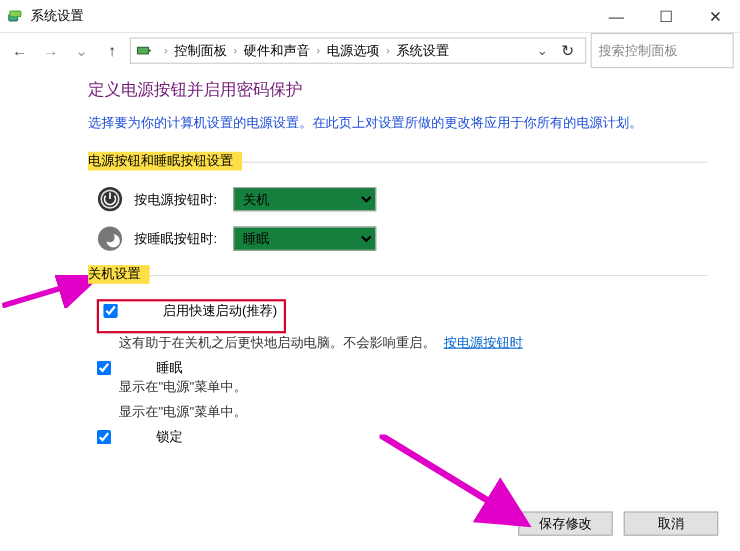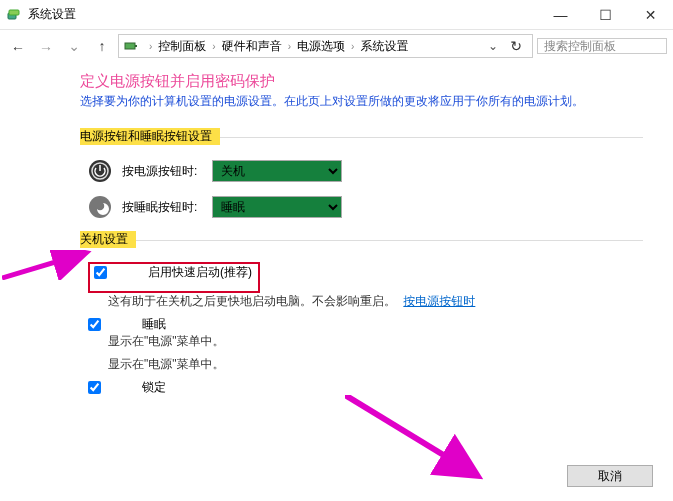--- a/index.html
+++ b/index.html
@@ -10,24 +10,24 @@
 .titlebar .title { font-size: 12px; flex: 1; }
 .titlebar .winbtn { width: 45px; height: 30px; display: flex; align-items: center; justify-content: center; font-size: 14px; font-family: "Segoe MDL2 Assets", sans-serif; color: #333; }
 
 .navbar { height: 32px; display: flex; align-items: center; padding: 0 6px; gap: 4px; }
 .navbtn { width: 24px; height: 24px; display: flex; align-items: center; justify-content: center; color: #999; font-size: 14px; }
 .navbtn.enabled { color: #333; }
 .breadcrumb { flex: 1; border: 1px solid #ccc; height: 24px; display: flex; align-items: center; padding: 0 4px; font-size: 12px; gap: 2px; }
 .breadcrumb .bcicon { width: 16px; height: 16px; margin-right: 4px; }
 .breadcrumb .sep { color: #888; margin: 0 4px; font-size: 10px; }
 .breadcrumb .dropdown { margin-left: auto; color: #555; }
-.searchbox { width: 130px; border: 1px solid #ccc; height: 16px; padding: 0 6px; font-size: 12px; color: #888; display: flex; align-items: center; }
+.searchbox { width: 130px; border: 1px solid #ccc; height: 32px; padding: 0 6px; font-size: 12px; color: #888; display: flex; align-items: center; }
 
 .content { padding: 10px 30px 10px 80px; font-size: 12px; }
-.page-title { color: #ec4899; font-size: 15px; font-weight: normal; margin-bottom: 2px; }
+.page-title { color: #701a75; font-size: 15px; font-weight: normal; margin-bottom: 12px; }
 .page-desc { color: #1d4ed8; margin-bottom: 18px; }
 
 .section-hdr { position: relative; margin-bottom: 14px; }
 .section-hdr .label { display: inline-block; background: #fde047; padding-right: 8px; position: relative; z-index: 1; }
 .section-hdr::after { content: ""; position: absolute; left: 0; right: 0; top: 50%; border-top: 1px solid #ddd; z-index: 0; }
 
 .row { display: flex; align-items: center; margin-bottom: 12px; margin-left: 8px; }
 .row .icon { width: 24px; height: 24px; margin-right: 10px; border-radius: 50%; display: flex; align-items: center; justify-content: center; }
 .row .lbl { width: 90px; }
 .row select { width: 130px; height: 22px; border: 1px solid #aaa; font-size: 12px; padding: 0 4px; background: #15803d; }
@@ -161,20 +161,21 @@
     <div class="opt">
       <div class="main">
         <input type="checkbox" checked="" style="">
         <span>锁定</span>
       </div>
     </div>
   </div>
 </div>
 
 <div class="footer">
+  <button>保存修改</button>
   <button>取消</button>
 </div>
 
 <svg class="arrow1" viewBox="0 0 90 30">
   <defs>
       <marker id="ah1" markerWidth="8" markerHeight="8" refX="6" refY="4" orient="auto">
         <path d="M0,0 L8,4 L0,8 Z" fill="#e000c8"></path>
       </marker>
     </defs>
   <line x1="0" y1="28" x2="80" y2="4" stroke="#e000c8" stroke-width="5" marker-end="url(#ah1)"></line>

